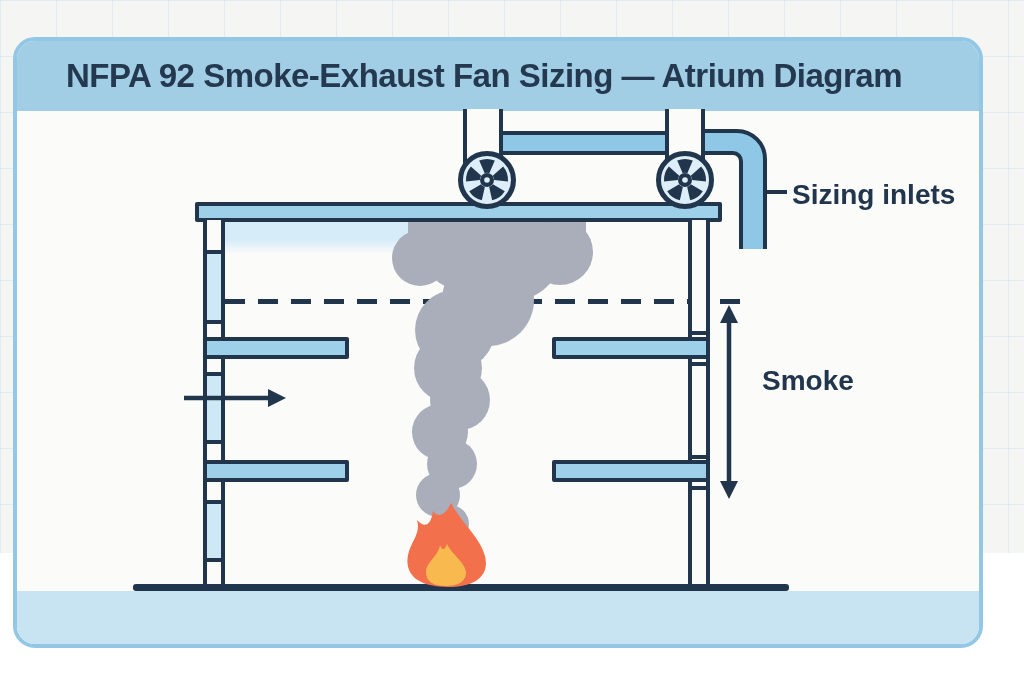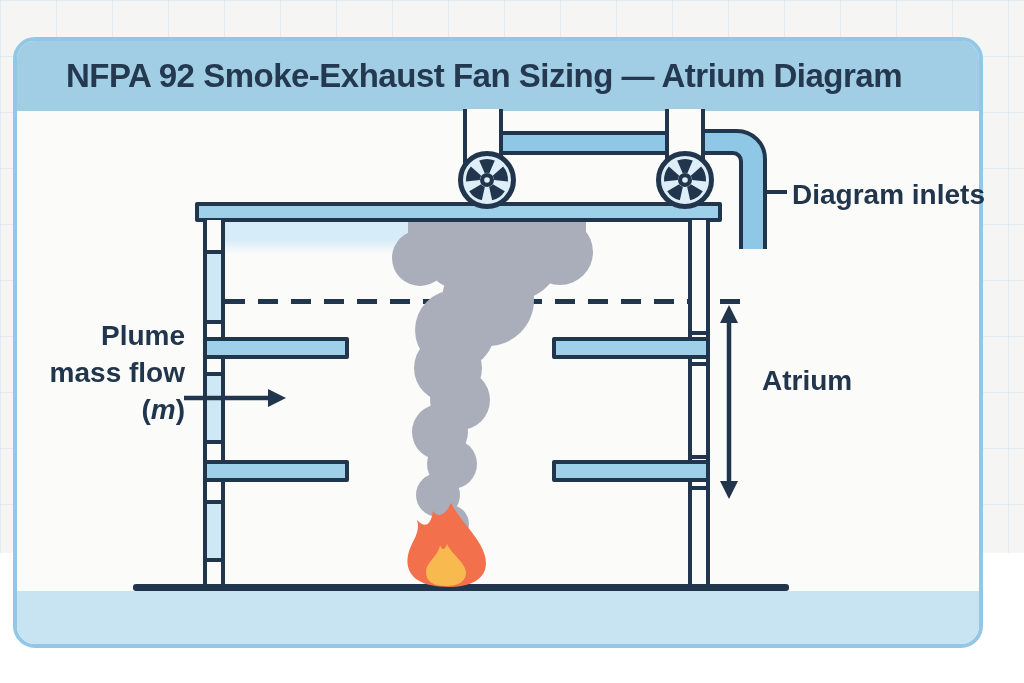--- a/index.html
+++ b/index.html
@@ -213,25 +213,20 @@
   </svg>
 
   <svg class="abs" style="left:714px;top:302px;" width="30" height="200" viewBox="714 302 30 200">
     <line class="arrow-line" x1="729" y1="318" x2="729" y2="486"></line>
     <polygon class="fill-navy" points="720,323 729,305 738,323"></polygon>
     <polygon class="fill-navy" points="720,481 729,499 738,481"></polygon>
   </svg>
 
   <div class="abs tick"></div>
 
-  <div class="abs diagram-label plume-label">
-    <div>Plume</div>
-    <div>mass flow</div>
-    <div><span>(</span><span class="italic">m</span><span>)</span></div>
-  </div>
-
-  <div class="abs diagram-label exhaust-label">Diagram inlets</div>
+
+  <div class="abs diagram-label exhaust-label">Sizing inlets</div>
 
   <div class="abs diagram-label interface-label">
-    <div>Atrium</div>
+    <div>Smoke</div>
   </div>
 
 </div>
 
 </body></html>

